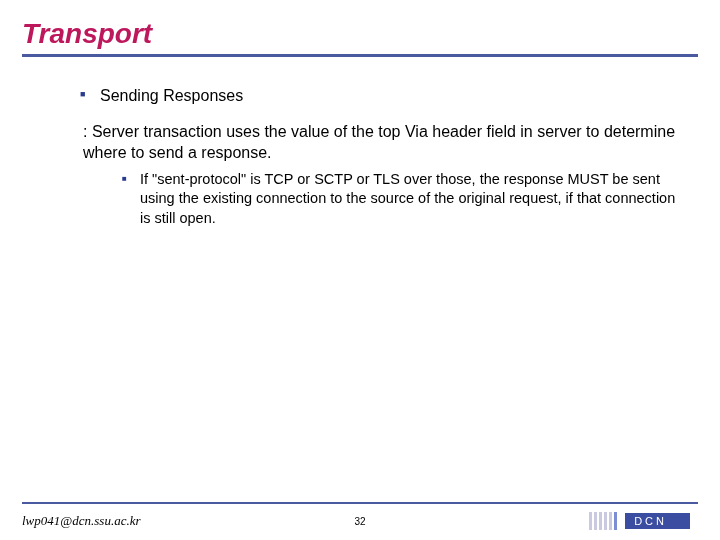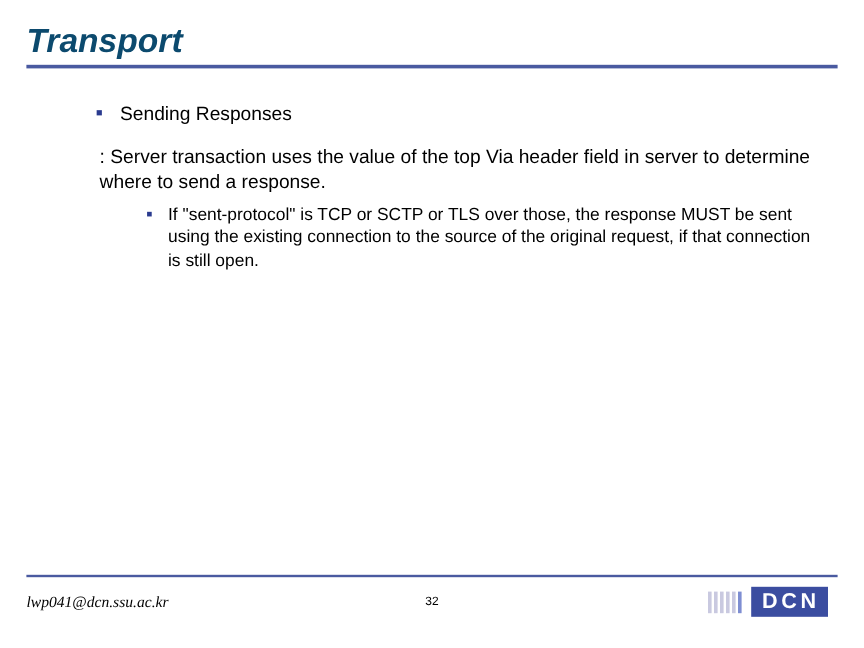--- a/index.html
+++ b/index.html
@@ -6,21 +6,21 @@
   body {
     width: 720px;
     height: 540px;
     background: #fff;
     font-family: Verdana, Tahoma, Geneva, sans-serif;
     color: #000;
     position: relative;
     overflow: hidden;
   }
   .title {
-    color: #0c4a6e;
+    color: #be185d;
     font-size: 28px;
     font-weight: bold;
     font-style: italic;
     padding: 18px 16px 4px 22px;
   }
   .underline {
     margin: 0 22px 0 22px;
     height: 3px;
     background: #4a5aa0;
   }
@@ -75,21 +75,21 @@
   .bullet-l3::before {
     content: "■";
     position: absolute;
     left: 0;
     top: 4px;
     color: #2a3b8f;
     font-size: 8px;
   }
   .footer {
     position: absolute;
-    bottom: 26px;
+    bottom: 10px;
     left: 0;
     width: 100%;
   }
   .footer-line {
     margin: 0 22px 8px 22px;
     height: 2px;
     background: #4a5aa0;
   }
   .footer-row {
     display: flex;
@@ -122,24 +122,24 @@
     width: 3px;
     height: 18px;
     background: #c9c9e0;
   }
   .bars span:last-child {
     background: #7e8ed2;
   }
   .dcn {
     background: #3b4da0;
     color: #fff;
-    font-weight: bold;
-    font-size: 18px;
+    font-weight: normal;
+    font-size: 11px;
     letter-spacing: 3px;
-    padding: 2px 7px 2px 9px;
+    padding: 2px 23px 2px 9px;
   }
 </style>
 </head>
 <body>
 
 <div class="title">Transport</div>
 <div class="underline"></div>
 
 <div class="content">
 

